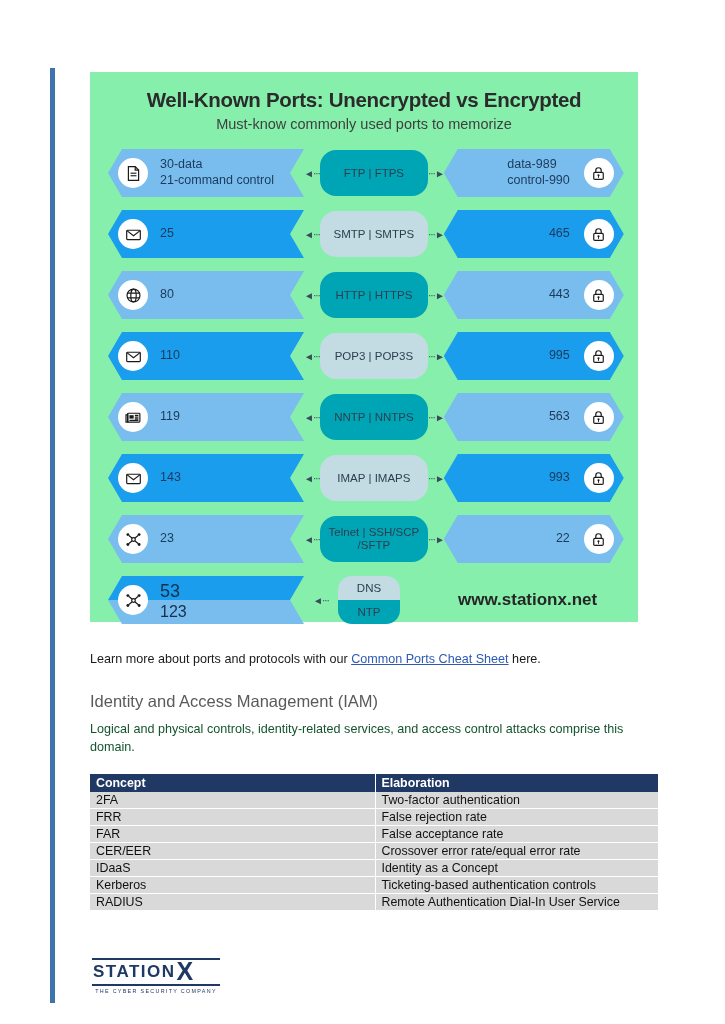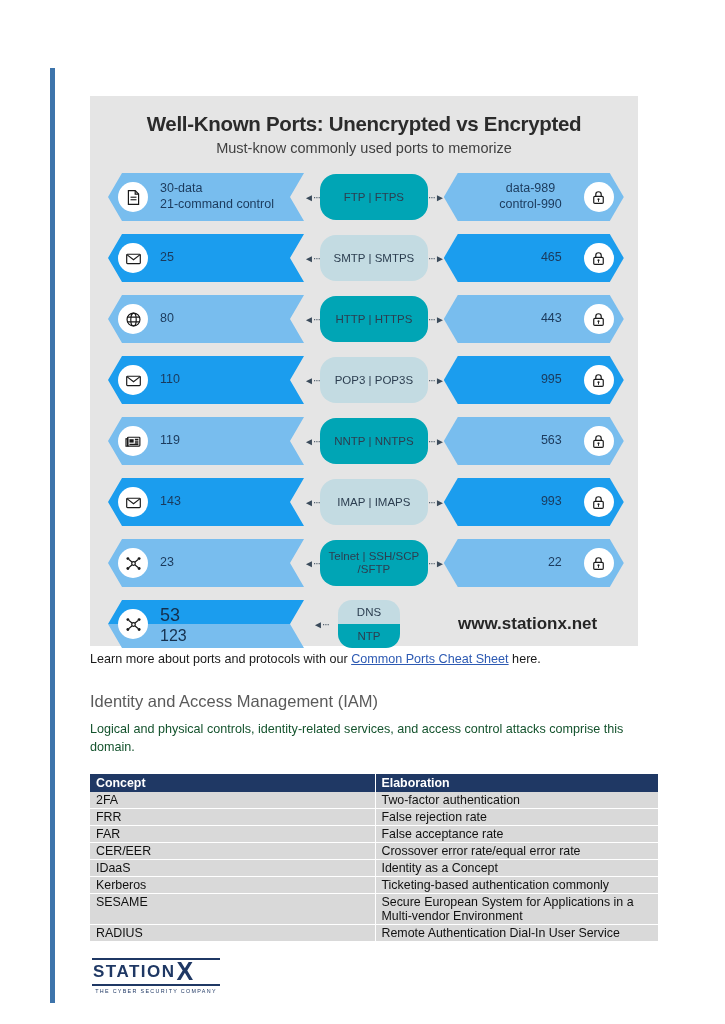--- a/index.html
+++ b/index.html
@@ -15,23 +15,23 @@
   .left-bar {
     position: absolute;
     left: 50px; top: 68px;
     width: 5px; height: 935px;
     background: #3d74ab;
   }
 
   
   .info-panel {
     position: absolute;
-    left: 90px; top: 96px;
+    left: 90px; top: 72px;
     width: 548px; height: 550px;
-    background: #e5e5e5;
+    background: #86efac;
   }
   .info-title {
     text-align: center;
     font-size: 20.5px;
     font-weight: bold;
     color: #2b2b2b;
     letter-spacing: -0.3px;
     padding-top: 16px;
   }
   .info-sub {
@@ -84,22 +84,22 @@
   .icon-circle svg { display: block; }
 
   .portnum {
     font-size: 12.5px;
     color: #1b3a5c;
     margin-left: 12px;
     line-height: 1.25;
     white-space: pre-line;
   }
   .portnum.r {
-    margin-left: 0; margin-right: 22px;
-    text-align: center;
+    margin-left: 0; margin-right: 14px;
+    text-align: left;
   }
 
   
   .pill {
     width: 108px; height: 46px;
     border-radius: 16px;
     display: flex;
     align-items: center;
     justify-content: center;
     text-align: center;
@@ -485,25 +485,21 @@
       <tr>
         <td class="c1">CER/EER</td>
         <td>Crossover error rate/equal error rate</td>
       </tr>
       <tr>
         <td class="c1">IDaaS</td>
         <td>Identity as a Concept</td>
       </tr>
       <tr>
         <td class="c1">Kerberos</td>
-        <td>Ticketing-based authentication commonly</td>
-      </tr>
-      <tr>
-        <td class="c1">SESAME</td>
-        <td>Secure European System for Applications in a Multi-vendor Environment</td>
+        <td>Ticketing-based authentication controls</td>
       </tr>
       <tr>
         <td class="c1">RADIUS</td>
         <td>Remote Authentication Dial-In User Service</td>
       </tr>
     </tbody>
 </table>
 
 <div class="logo">
   <div class="logo-main">

